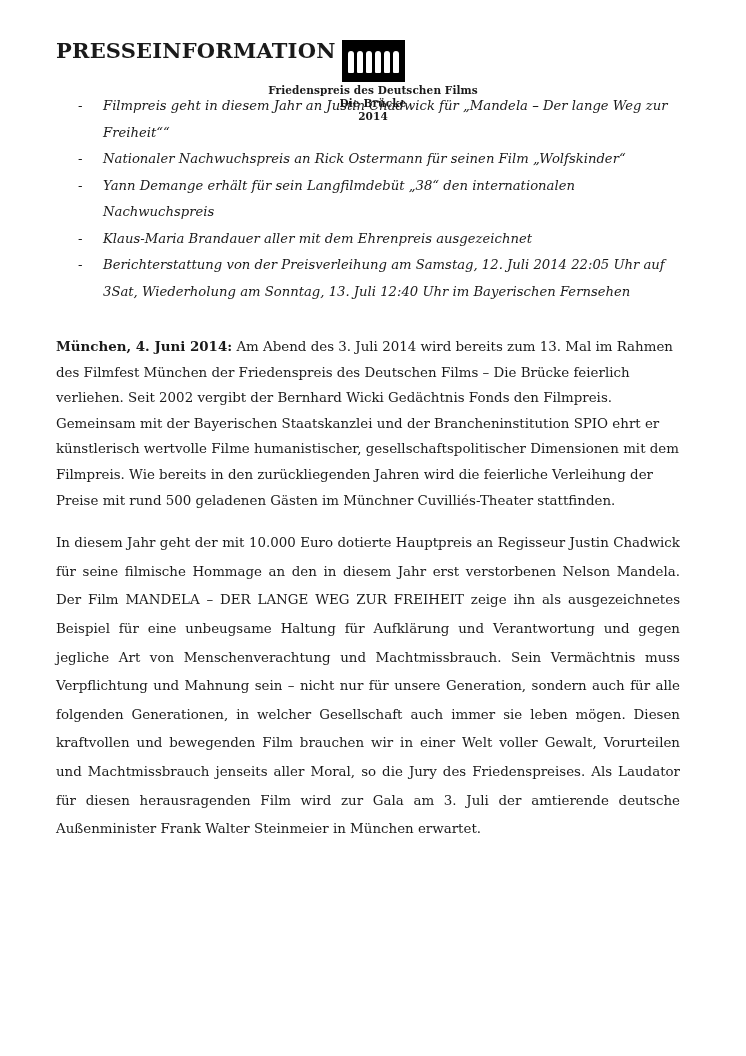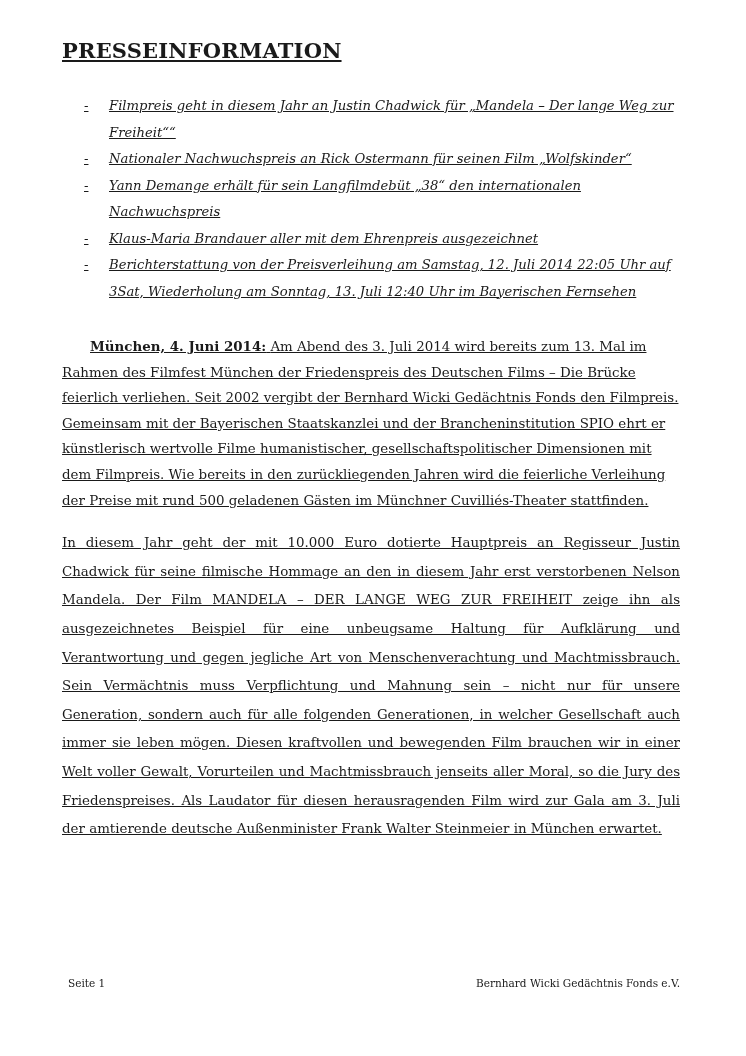--- a/index.html
+++ b/index.html
@@ -10,21 +10,21 @@
     color: #1a1a1a;
     position: relative;
     overflow: hidden;
   }
   .page {
     position: absolute; inset: 0;
     background: #ffffff;
   }
   .content {
     position: absolute;
-    left: 62px; right: 66px; top: 0; text-decoration: underline;
+    left: 56px; right: 66px; top: 0;
   }
 
   
   .logo-wrap {
     margin-top: 40px;
     display: flex; flex-direction: column; align-items: center;
   }
   .logo-graphic {
     width: 63px; height: 42px;
     display: flex; flex-direction: column;
@@ -84,38 +84,57 @@
   }
   .bullet-text { flex: 1; }
 
   
   .paragraph {
     font-size: 13.4px;
     line-height: 25.6px;
   }
   .para-1 { margin-top: 29px; text-align: left; }
   .para-2 { margin-top: 16px; text-align: justify; line-height: 28.6px; }
-  .para-lead { font-weight: 700; margin-left: 28px; }
+  .para-lead { font-weight: 700; }
 
   
   .footer {
     position: absolute;
     left: 68px; right: 66px;
     top: 977px;
     display: flex;
     justify-content: space-between;
     font-size: 10.5px;
     color: #1a1a1a;
   }
 </style>
 </head>
 <body>
 
 <div class="page">
 
+  <div class="logo-wrap">
+    <div class="logo-graphic">
+      <div class="logo-bar"></div>
+      <div class="logo-balusters">
+        <div class="baluster"></div>
+        <div class="baluster"></div>
+        <div class="baluster"></div>
+        <div class="baluster"></div>
+        <div class="baluster"></div>
+        <div class="baluster"></div>
+      </div>
+      <div class="logo-bar"></div>
+    </div>
+    <div class="logo-text">
+      <div>Friedenspreis des Deutschen Films</div>
+      <div>Die Brücke</div>
+      <div>2014</div>
+    </div>
+  </div>
 
   <div class="content">
 
     <h1 class="page-title">PRESSEINFORMATION</h1>
 
 
     <div class="bullet-list">
       <div class="bullet-item">
         <span class="bullet-marker">-</span>
         <span class="bullet-text">Filmpreis geht in diesem Jahr an Justin Chadwick für „Mandela – Der lange Weg zur Freiheit““</span>
@@ -136,18 +155,14 @@
         <span class="bullet-marker">-</span>
         <span class="bullet-text">Berichterstattung von der Preisverleihung am Samstag, 12. Juli 2014 22:05 Uhr auf 3Sat, Wiederholung am Sonntag, 13. Juli 12:40 Uhr im Bayerischen Fernsehen</span>
       </div>
     </div>
 
     <p class="paragraph para-1"><span class="para-lead">München, 4. Juni 2014:</span> <span>Am Abend des 3. Juli 2014 wird bereits zum 13. Mal im Rahmen des Filmfest München der Friedenspreis des Deutschen Films – Die Brücke feierlich verliehen. Seit 2002 vergibt der Bernhard Wicki Gedächtnis Fonds den Filmpreis. Gemeinsam mit der Bayerischen Staatskanzlei und der Brancheninstitution SPIO ehrt er künstlerisch wertvolle Filme humanistischer, gesellschaftspolitischer Dimensionen mit dem Filmpreis. Wie bereits in den zurückliegenden Jahren wird die feierliche Verleihung der Preise mit rund 500 geladenen Gästen im Münchner Cuvilliés-Theater stattfinden.</span></p>
 
     <p class="paragraph para-2"><span>In diesem Jahr geht der mit 10.000 Euro dotierte Hauptpreis an Regisseur Justin Chadwick für seine filmische Hommage an den in diesem Jahr erst verstorbenen Nelson Mandela. Der Film MANDELA – DER LANGE WEG ZUR FREIHEIT zeige ihn als ausgezeichnetes Beispiel für eine unbeugsame Haltung für Aufklärung und Verantwortung und gegen jegliche Art von Menschenverachtung und Machtmissbrauch. Sein Vermächtnis muss Verpflichtung und Mahnung sein – nicht nur für unsere Generation, sondern auch für alle folgenden Generationen, in welcher Gesellschaft auch immer sie leben mögen. Diesen kraftvollen und bewegenden Film brauchen wir in einer Welt voller Gewalt, Vorurteilen und Machtmissbrauch jenseits aller Moral, so die Jury des Friedenspreises. Als Laudator für diesen herausragenden Film wird zur Gala am 3. Juli der amtierende deutsche Außenminister Frank Walter Steinmeier in München erwartet.</span></p>
   </div>
 
-  <div class="footer">
-    <span>Seite 1</span>
-    <span>Bernhard Wicki Gedächtnis Fonds e.V.</span>
-  </div>
 
 </div>
 
 </body></html>

